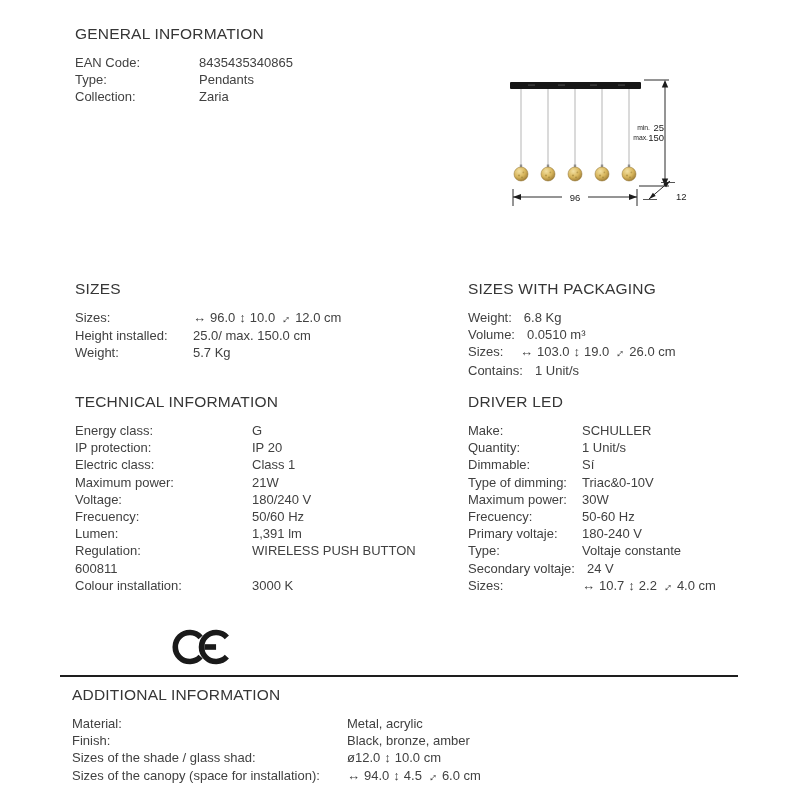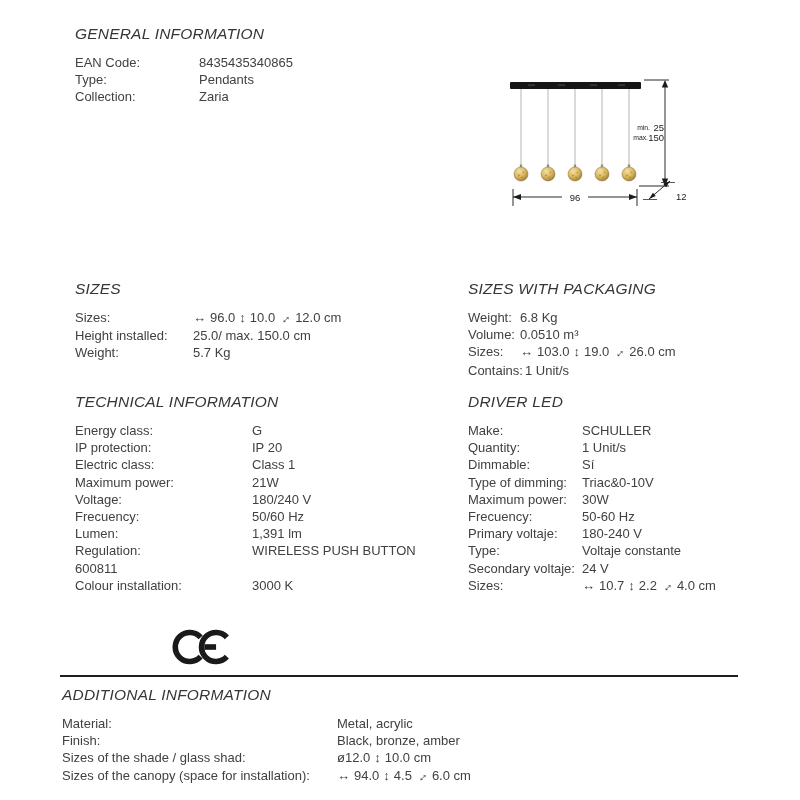--- a/index.html
+++ b/index.html
@@ -4,37 +4,37 @@
 <style>
   html,body{margin:0;padding:0}
   body{
     width:800px;height:800px;position:relative;overflow:hidden;
     background:#ffffff;color:#414141;
     font-family:"Liberation Sans",sans-serif;
   }
   section{position:absolute}
   h2{
     font-size:15.5px;font-weight:400;color:#363636;
-    margin:0 0 11px 0;letter-spacing:.2px;white-space:nowrap;font-style:italic;
+    margin:0 0 11px 0;letter-spacing:.2px;white-space:nowrap;
   }
   .rows{font-size:13px;line-height:17.2px}
   .row{display:flex;white-space:nowrap}
-  .lbl{min-width:var(--lw);flex:none;padding-right:2px;box-sizing:border-box}
+  .lbl{min-width:var(--lw);flex:none;padding-right:12px;box-sizing:border-box}
   .val{white-space:nowrap}
   .seg{margin-right:4px;display:inline-block}
   .seg:last-child{margin-right:0}
   .ic{display:inline-block;color:#414141}
   .ic-depth{transform:rotate(-45deg);font-size:12px}
   .ic-diameter{margin-right:0}
   .sec-general{left:75px;top:25px;--lw:124px}
   .sec-sizes{left:75px;top:280px;--lw:118px}
   .sec-packaging{left:468px;top:280px;--lw:52px}
   .sec-technical{left:75px;top:393px;--lw:177px}
   .sec-driver{left:468px;top:393px;--lw:114px}
-  .sec-additional{left:62px;top:686px;--lw:275px}
+  .sec-additional{left:72px;top:686px;--lw:275px}
   .drawing{position:absolute;left:498px;top:53px;width:205px;height:172px}
   .ce{position:absolute;left:172px;top:627px;width:60px;height:40px}
   .divider{position:absolute;left:60px;top:675px;width:678px;height:2px;background:#1e1e1e}
   svg text{font-family:"Liberation Sans",sans-serif;fill:#1c1c1c}
 </style>
 </head>
 <body>
 
 <section class="sec-general">
   <h2>GENERAL INFORMATION</h2>

